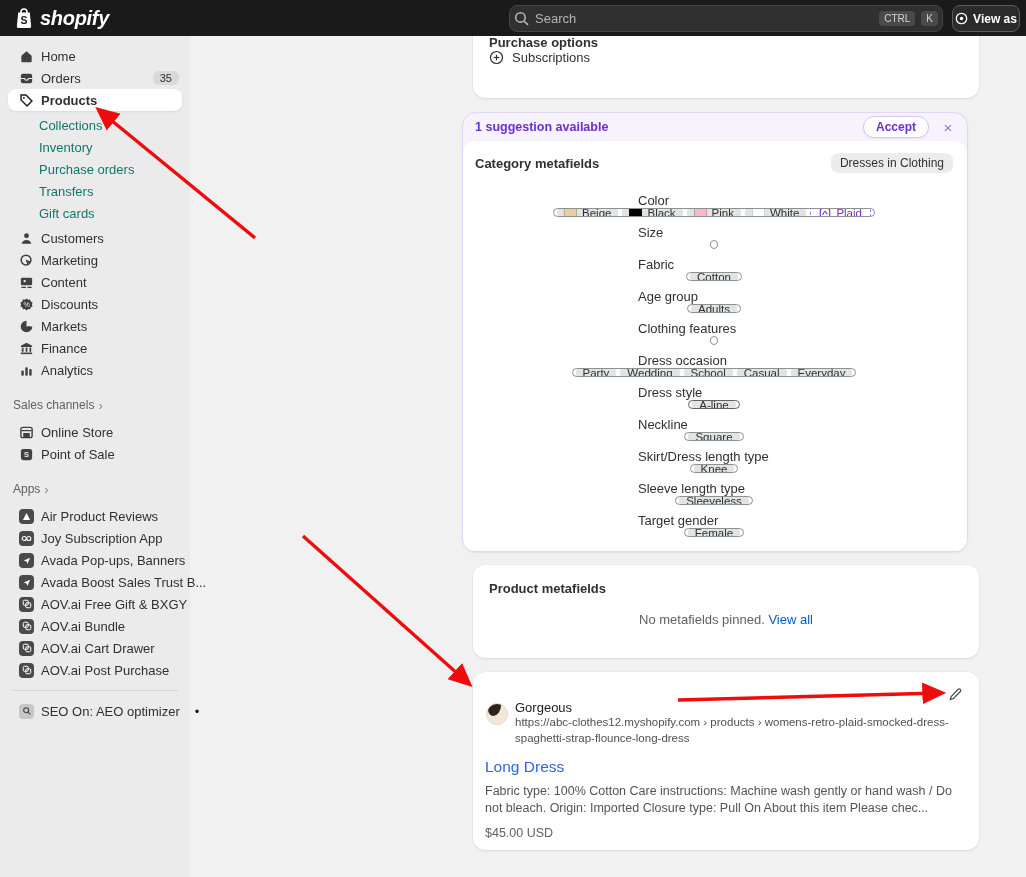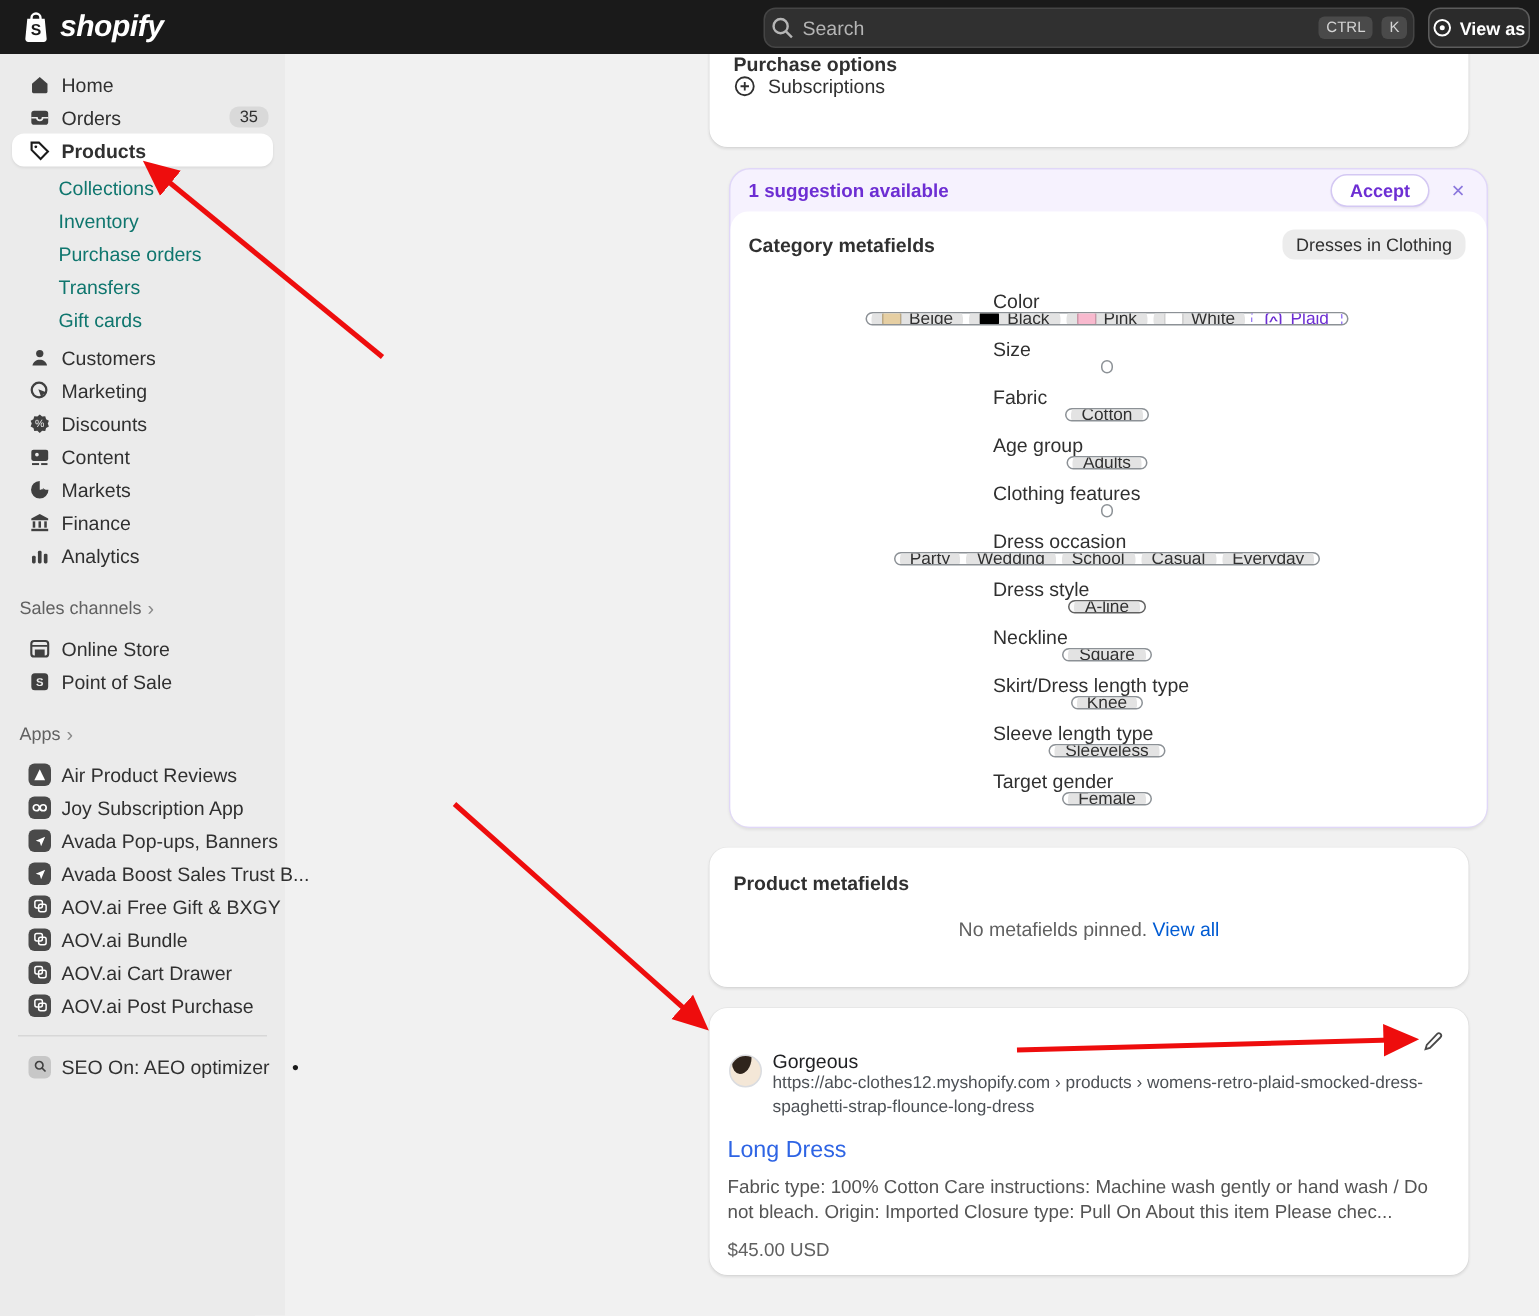--- a/index.html
+++ b/index.html
@@ -40,21 +40,21 @@
   .sico { width:15px; height:15px; flex:none; display:flex; align-items:center; justify-content:center; }
 
   
   .card { position:absolute; left:473px; width:506px; background:#fff; border-radius:12px;
     box-shadow:0 1px 2px rgba(0,0,0,.09), 0 0 0 0.5px rgba(0,0,0,.04); }
   .card-title { font-size:13px; font-weight:700; color:#303030; }
 
   .card-purchase { top:19px; height:79px; padding:16px; }
   .subs-row { display:flex; align-items:center; gap:8px; font-size:13px; color:#303030; }
 
-  .suggestion-wrap { position:absolute; left:486px; top:112px; width:506px; height:440px;
+  .suggestion-wrap { position:absolute; left:462px; top:112px; width:506px; height:440px;
     background:#f6f2fe; border:1px solid #e0d7f8; border-radius:14px;
     box-shadow:0 1px 2px rgba(0,0,0,.07); }
   .sg-header { height:28px; display:flex; align-items:center; padding:0 10px 0 12px; gap:10px; }
   .sg-text { color:#6d2ed3; font-size:12.5px; font-weight:700; flex:1; }
   .accept-btn { background:#fff; border:1px solid #d4c8f3; color:#6d2ed3; font-weight:700;
     font-size:12px; border-radius:11px; padding:3px 12px; box-shadow:0 1px 1px rgba(0,0,0,.06); }
   .sg-close { color:#8b77dd; font-size:15px; width:18px; text-align:center; }
   .sg-close::before { content:"×"; }
   .cat-card { position:absolute; left:0; right:0; top:28px; bottom:0; background:#fff;
     border-radius:12px; padding:12px 14px 18px 12px; }
@@ -169,33 +169,33 @@
   </div>
   <div class="srow">
     <svg class="sico" viewBox="0 0 16 16">
         <circle cx="7.5" cy="7.5" r="5.2" fill="none" stroke="#404040" stroke-width="1.6"></circle>
         <path d="M7 7l6 2.2-2.6 1.2L9.2 13Z" fill="#404040"></path>
       </svg>
     <span class="lbl">Marketing</span>
   </div>
   <div class="srow">
     <svg class="sico" viewBox="0 0 16 16">
-        <path d="M8 1.5l1.7 1.4 2.2-.2.6 2.1 2 1-.8 2.1.8 2.1-2 1-.6 2.1-2.2-.2L8 14.5l-1.7-1.6-2.2.2-.6-2.1-2-1 .8-2.1-.8-2.1 2-1 .6-2.1 2.2.2Z" fill="#404040"></path>
-        <text x="8" y="10.6" font-size="7.5" fill="#ebebeb" text-anchor="middle" font-family="Liberation Sans, sans-serif">%</text>
-      </svg>
-    <span class="lbl">Discounts</span>
-  </div>
-  <div class="srow">
-    <svg class="sico" viewBox="0 0 16 16">
         <rect x="2" y="3" width="12" height="8" rx="1.5" fill="#404040"></rect>
         <circle cx="6" cy="6.5" r="1.3" fill="#ebebeb"></circle>
         <rect x="2.5" y="12.5" width="5" height="1.4" fill="#404040"></rect>
         <rect x="9" y="12.5" width="4.5" height="1.4" fill="#404040"></rect>
       </svg>
     <span class="lbl">Content</span>
+  </div>
+  <div class="srow">
+    <svg class="sico" viewBox="0 0 16 16">
+        <path d="M8 1.5l1.7 1.4 2.2-.2.6 2.1 2 1-.8 2.1.8 2.1-2 1-.6 2.1-2.2-.2L8 14.5l-1.7-1.6-2.2.2-.6-2.1-2-1 .8-2.1-.8-2.1 2-1 .6-2.1 2.2.2Z" fill="#404040"></path>
+        <text x="8" y="10.6" font-size="7.5" fill="#ebebeb" text-anchor="middle" font-family="Liberation Sans, sans-serif">%</text>
+      </svg>
+    <span class="lbl">Discounts</span>
   </div>
   <div class="srow">
     <svg class="sico" viewBox="0 0 16 16">
         <path d="M8 1.8a6.2 6.2 0 1 0 6.2 6.2H8Z" fill="#404040"></path>
         <text x="10.6" y="11.6" font-size="6.5" fill="#404040" text-anchor="middle" font-family="Liberation Sans, sans-serif">$</text>
       </svg>
     <span class="lbl">Markets</span>
   </div>
   <div class="srow">
     <svg class="sico" viewBox="0 0 16 16">

